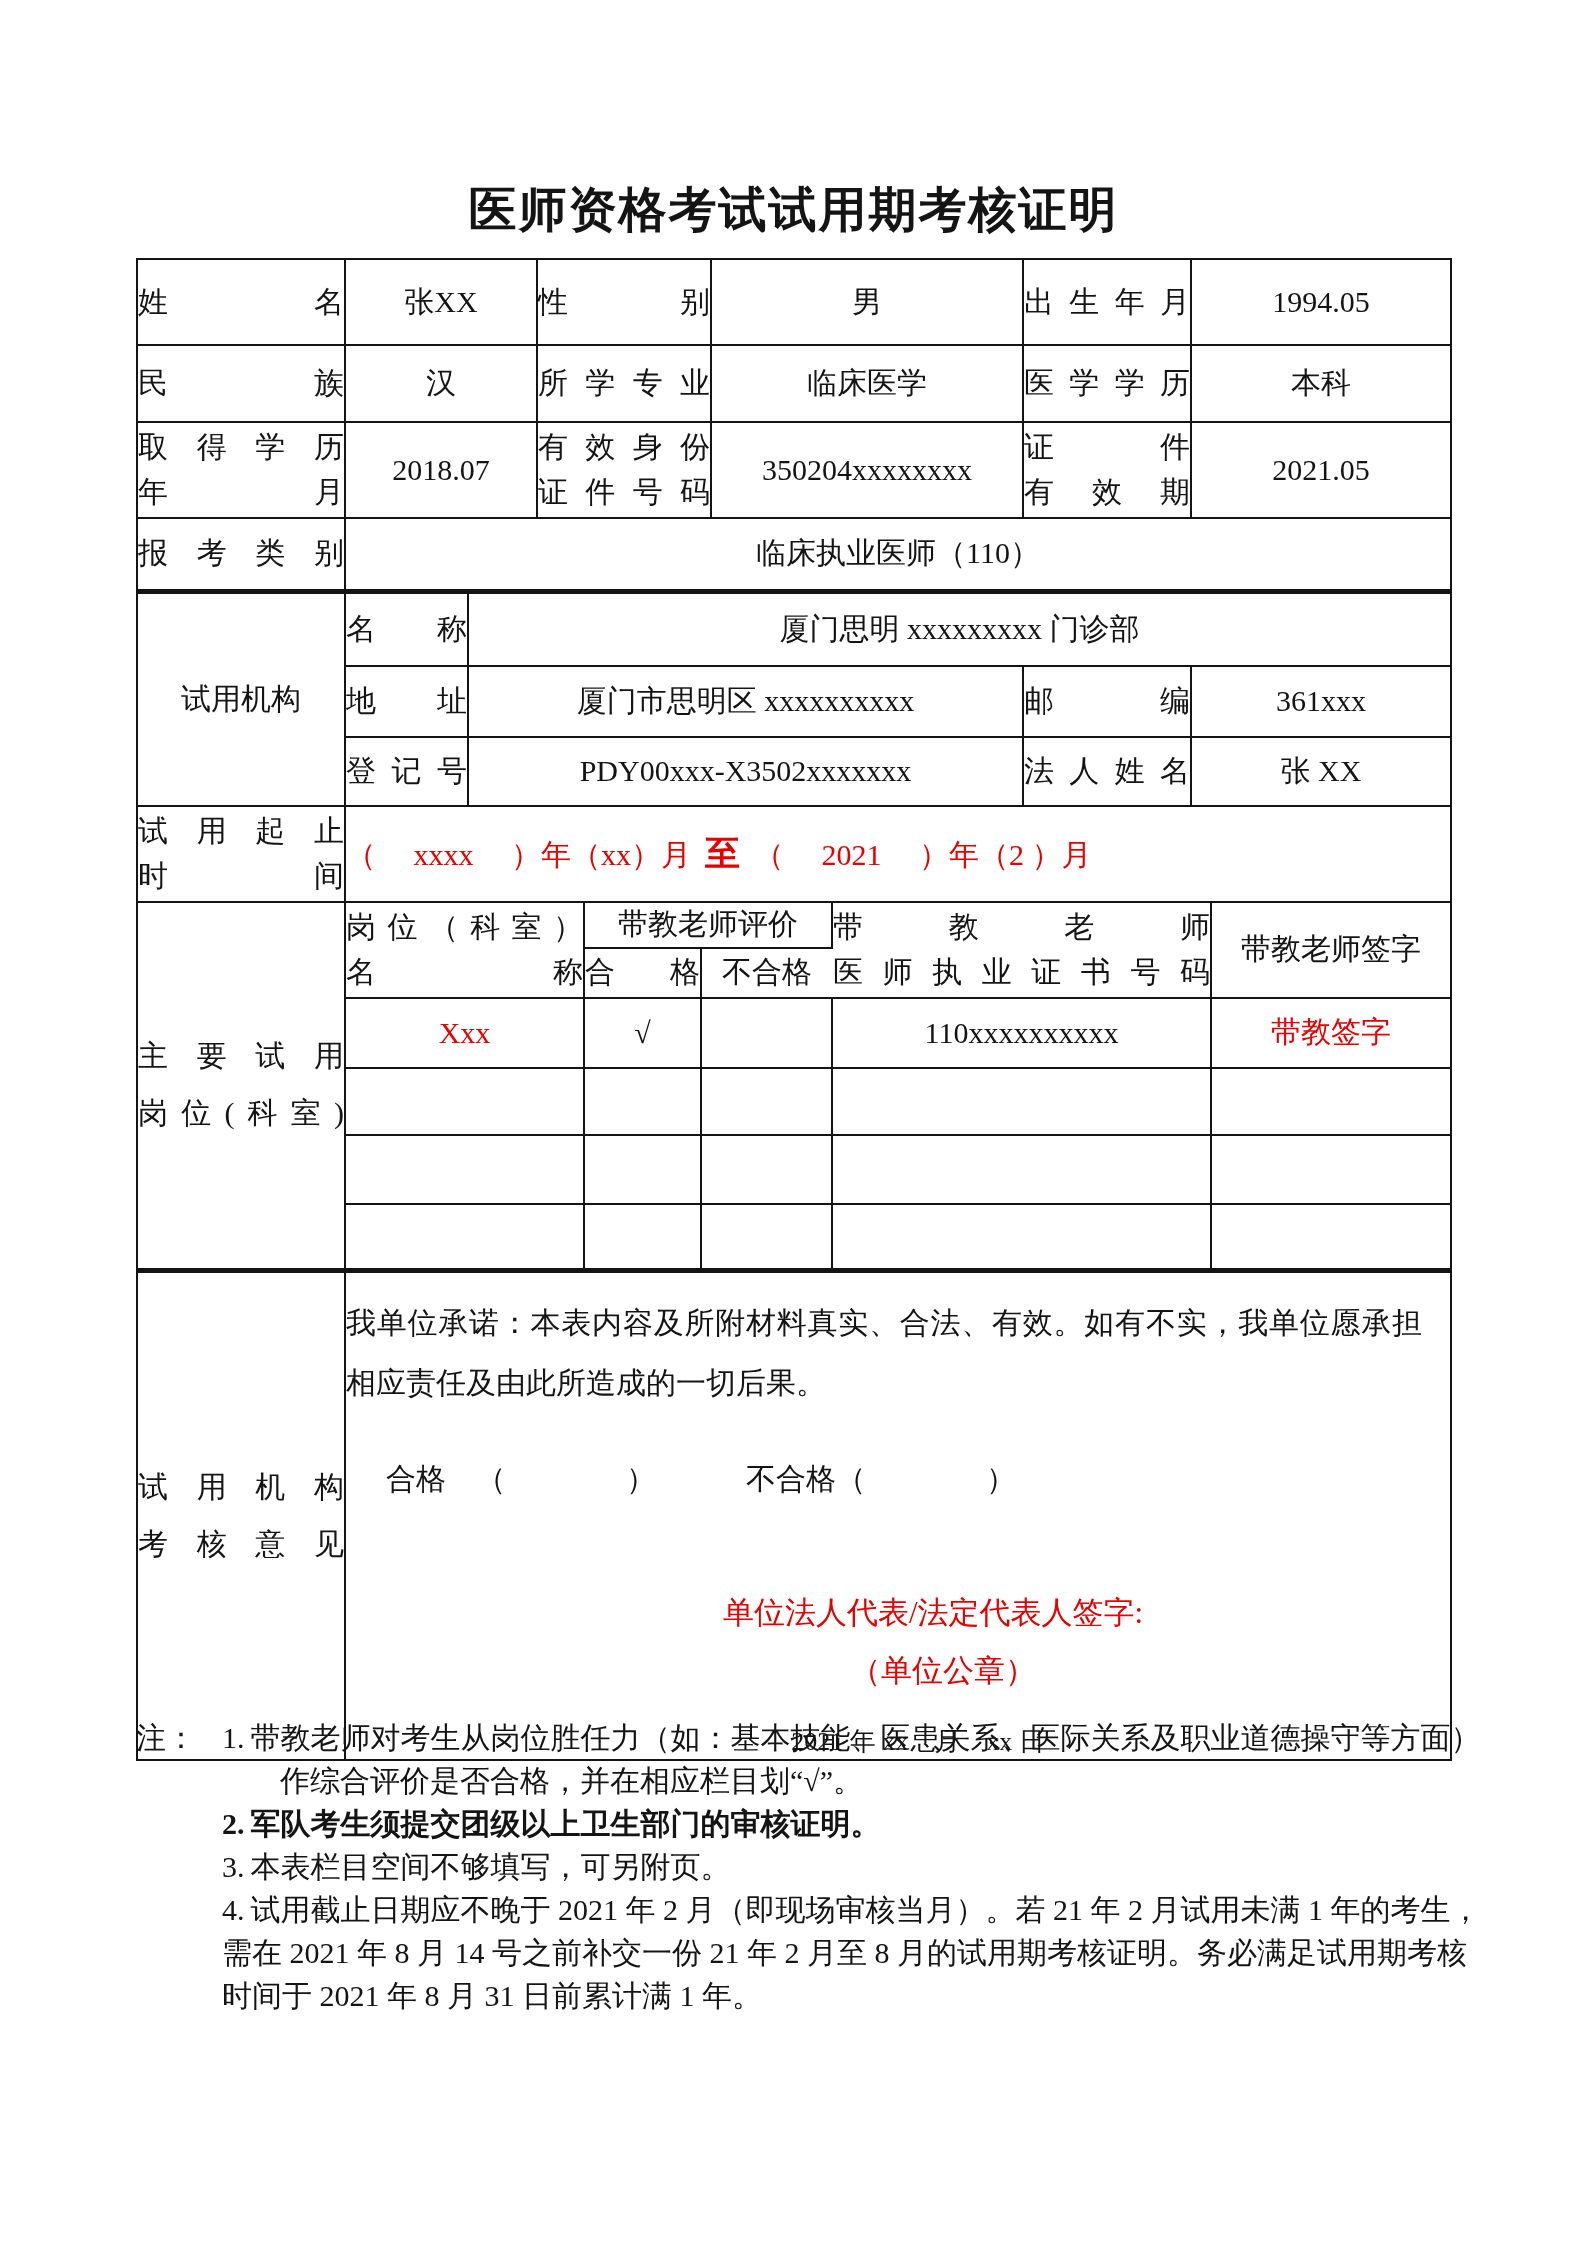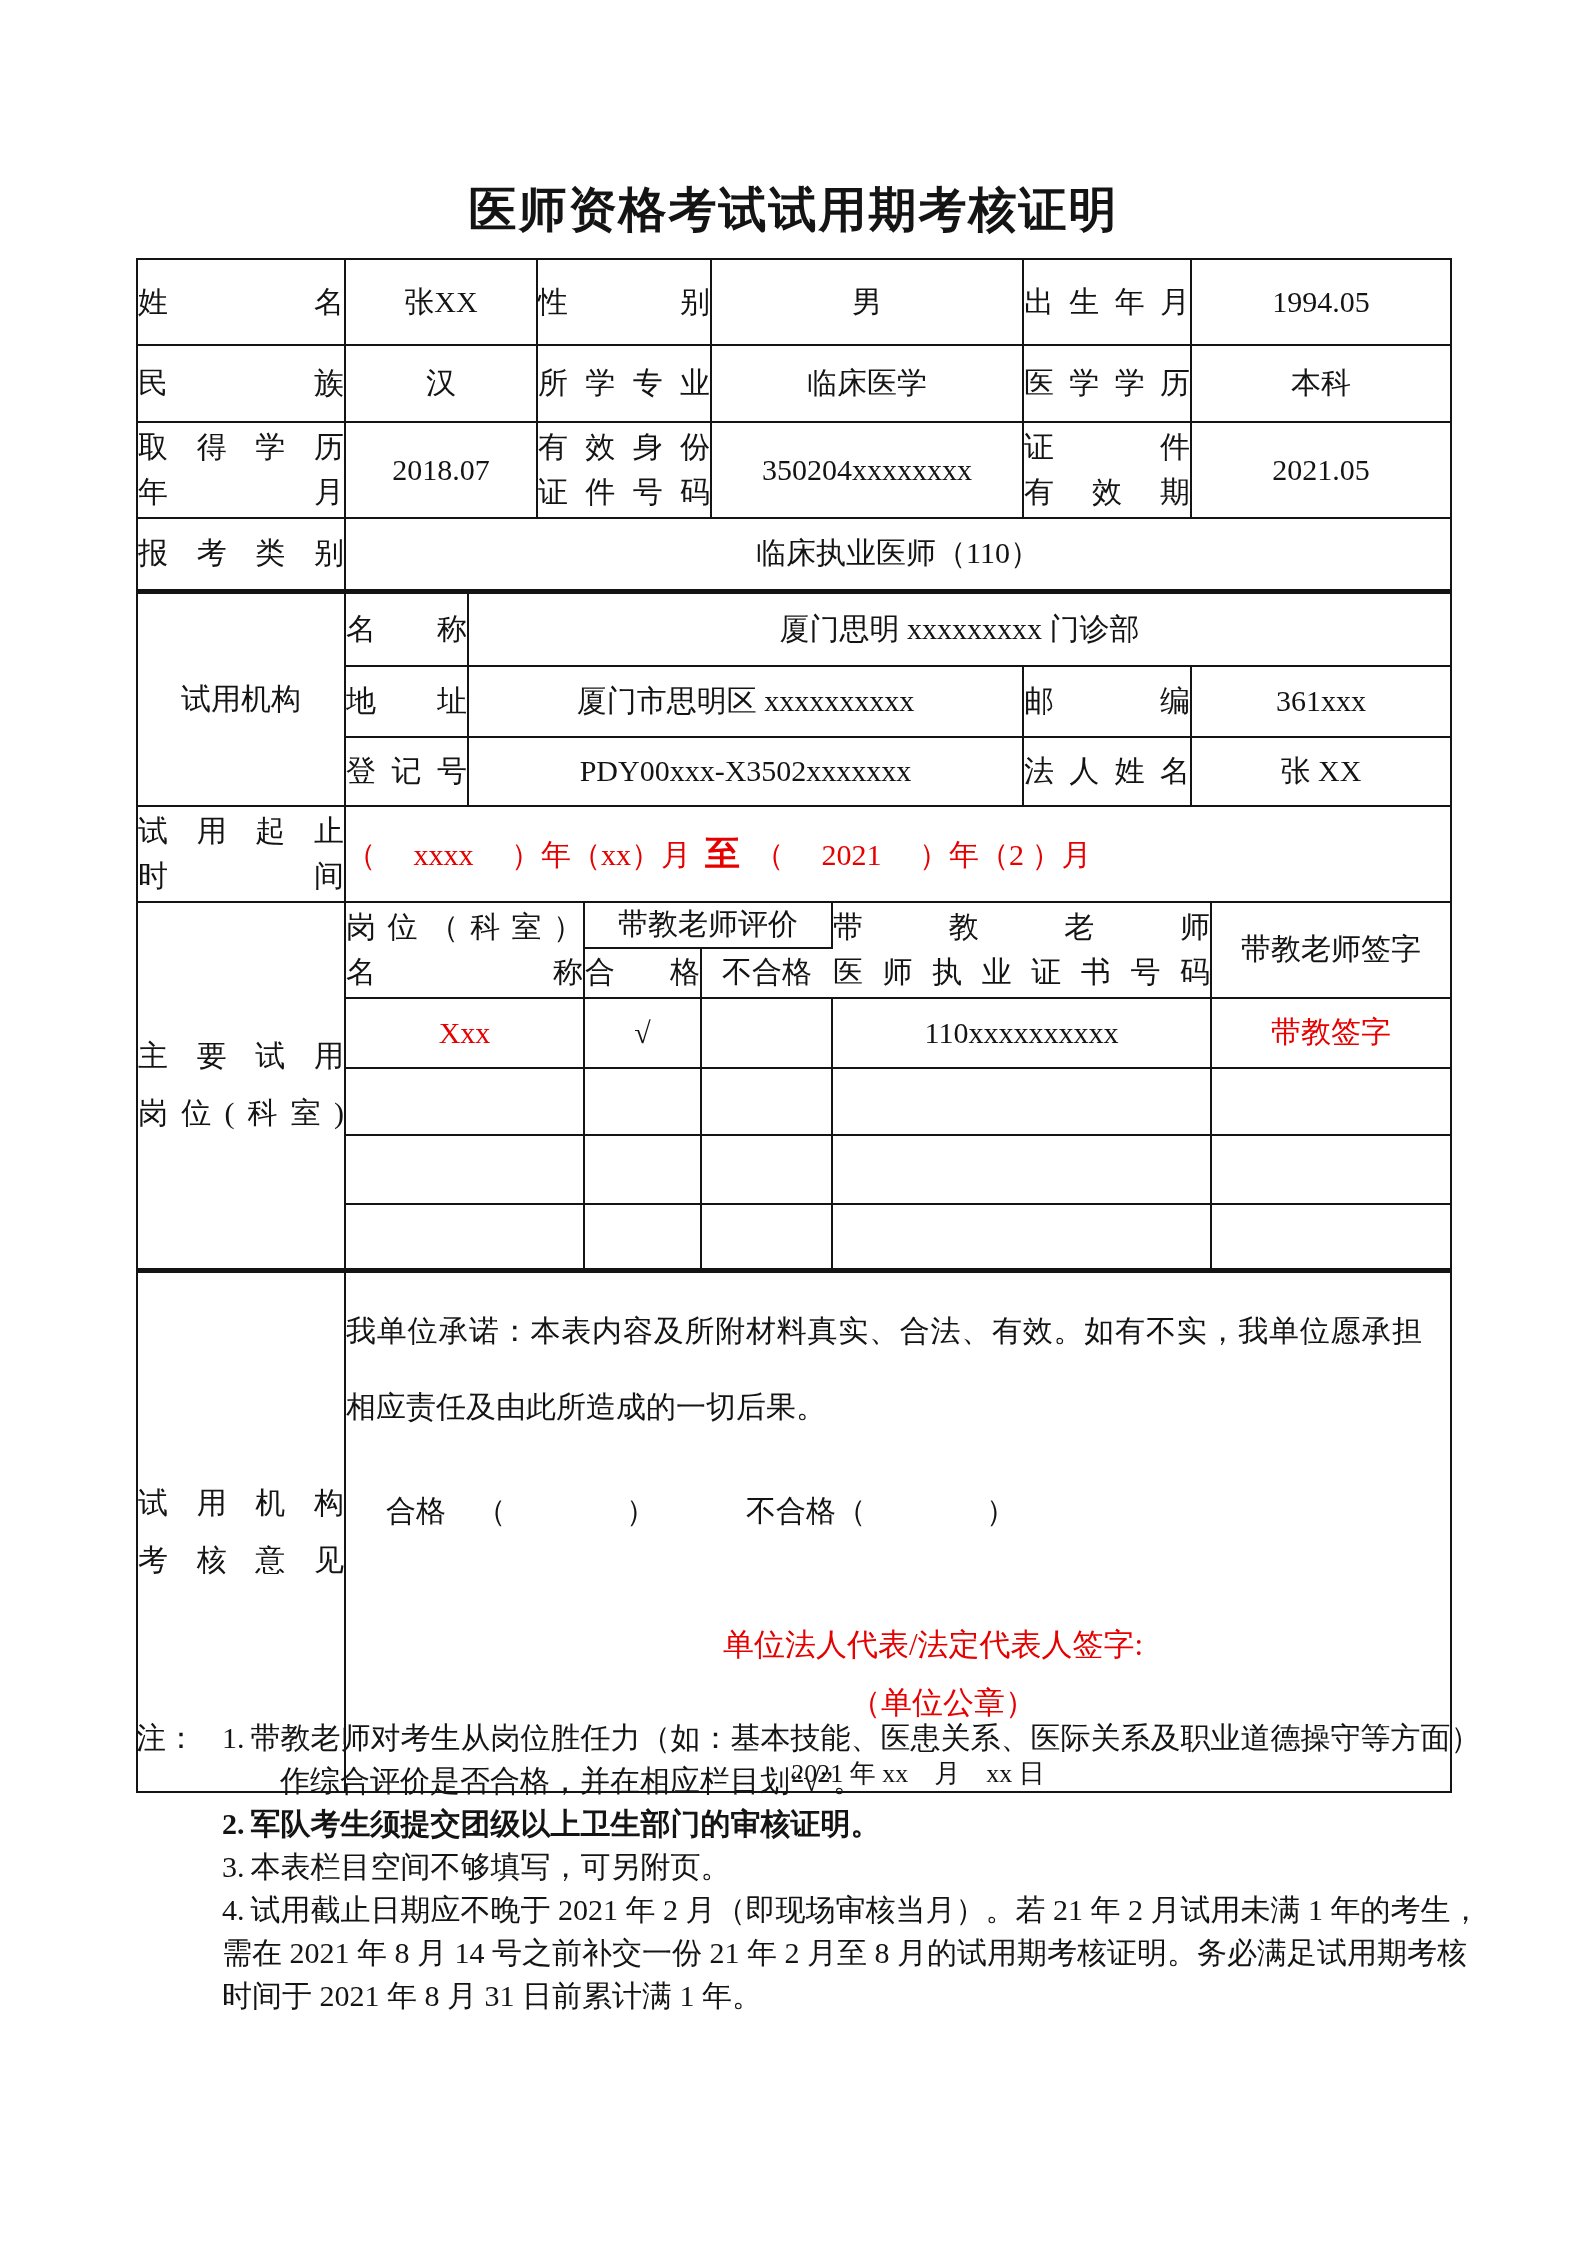--- a/index.html
+++ b/index.html
@@ -41,21 +41,21 @@
   td.seclab .ln { text-align:justify; text-align-last:justify; margin:16px 0; }
   td.lab2 { padding:0 24px; }
   td.lab2 .ln { text-align:justify; text-align-last:justify; margin:4px 0; }
   .red { color:#e60000; }
   .check { font-size:32px; }
 
   td.period-val { padding-left:102px; font-size:33px; }
   td.period-val .zhi { font-weight:700; font-size:35px; margin:0 14px; }
 
   td.op { vertical-align:top; padding:0 0 0 26px; }
-  .promise  { margin-top:20px; line-height:76px; padding-right:28px; text-align:justify; }
+  .promise  { margin-top:20px; line-height:60px; padding-right:28px; text-align:justify; }
   .resultln { margin-top:46px;padding-left:40px; }
   .signln   { margin-top:92px; text-align:center; padding-left:70px; font-size:31px; }
   .sealln   { margin-top:16px; text-align:center; padding-left:90px; font-size:31px; }
   .dateln   { margin-top:32px; text-align:center; padding-left:40px; font-size:26px; }
 
   .notes {
     position:absolute; left:136px; top:1716px; width:1350px;
     font-size:30px; line-height:43px; display:flex;
   }
   .notes-label { width:86px; flex:none; }

